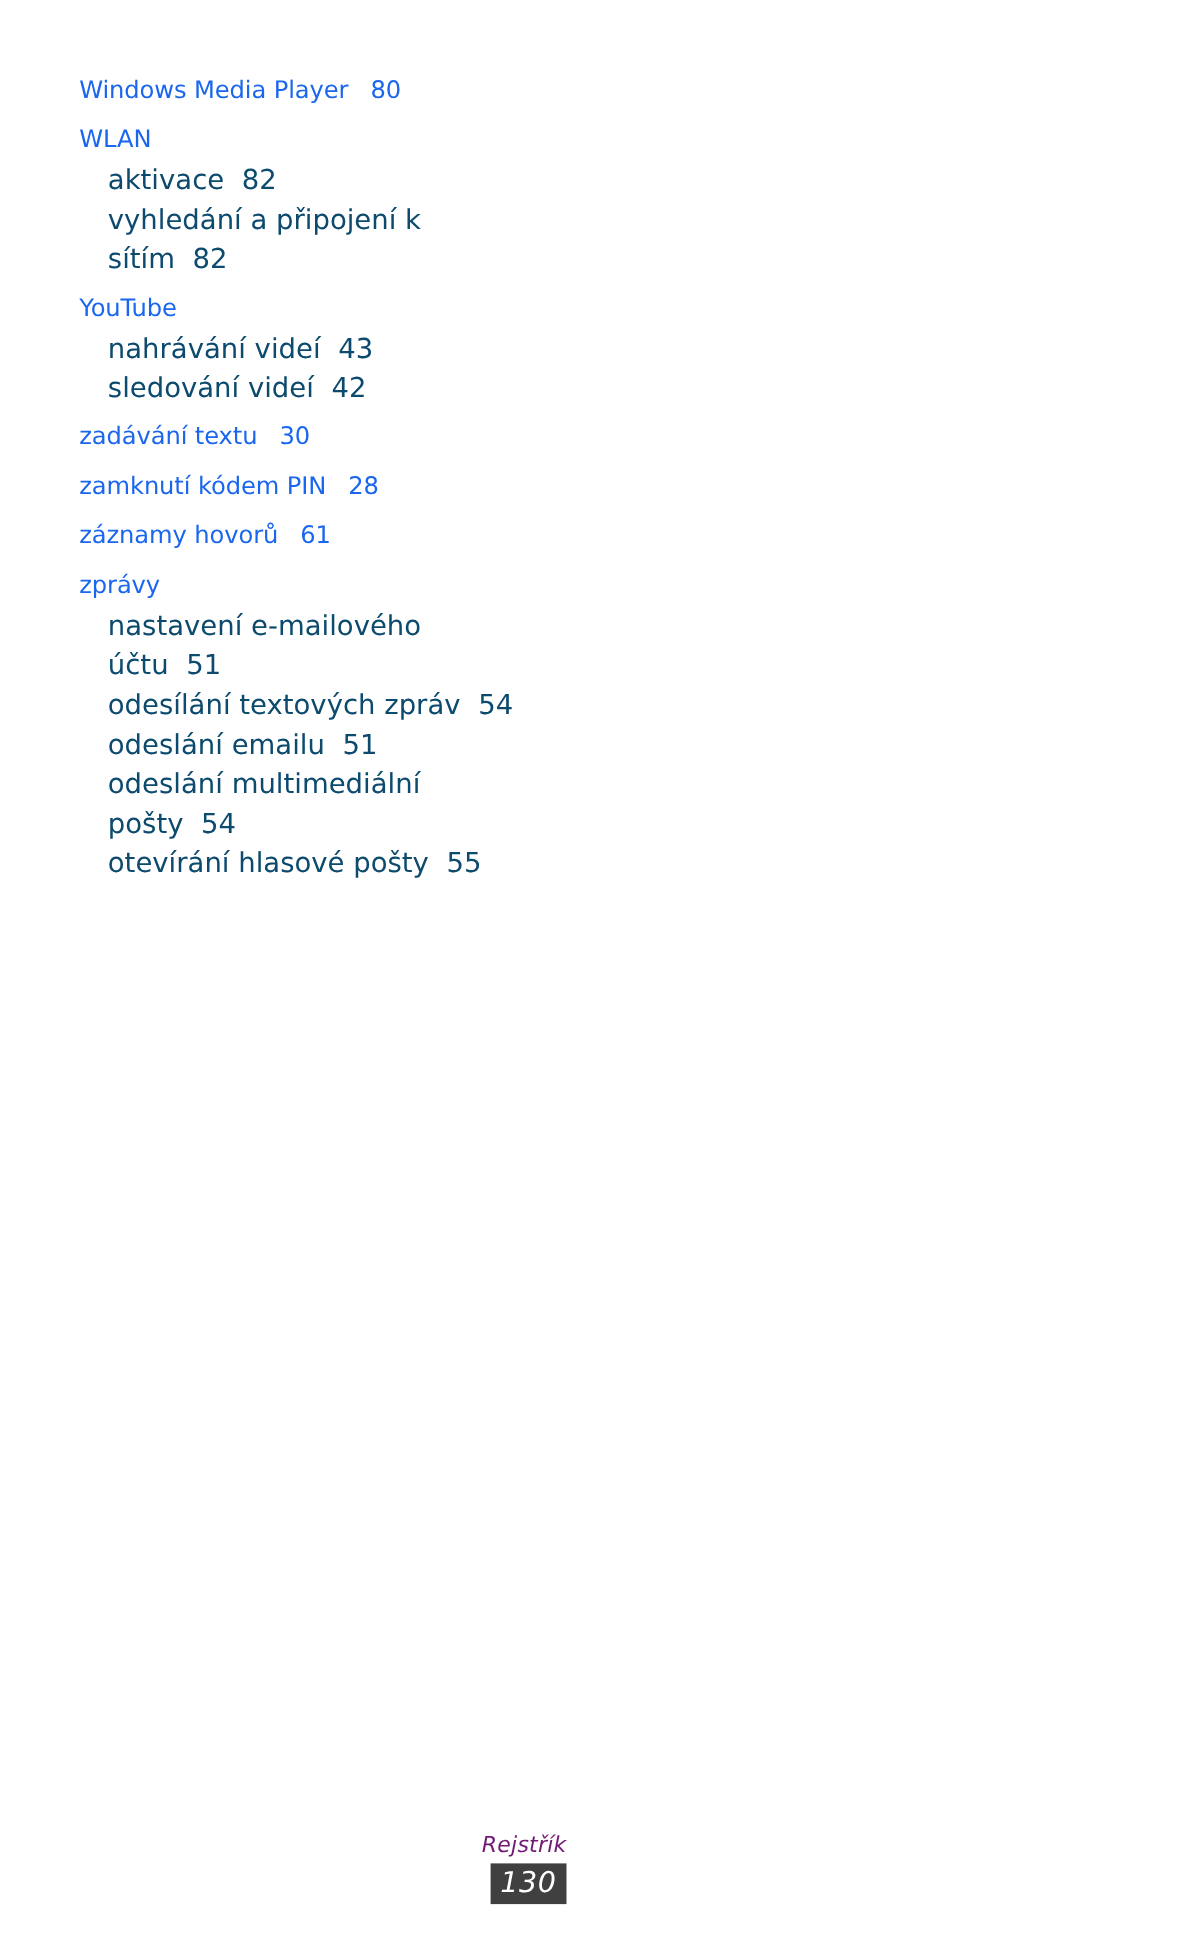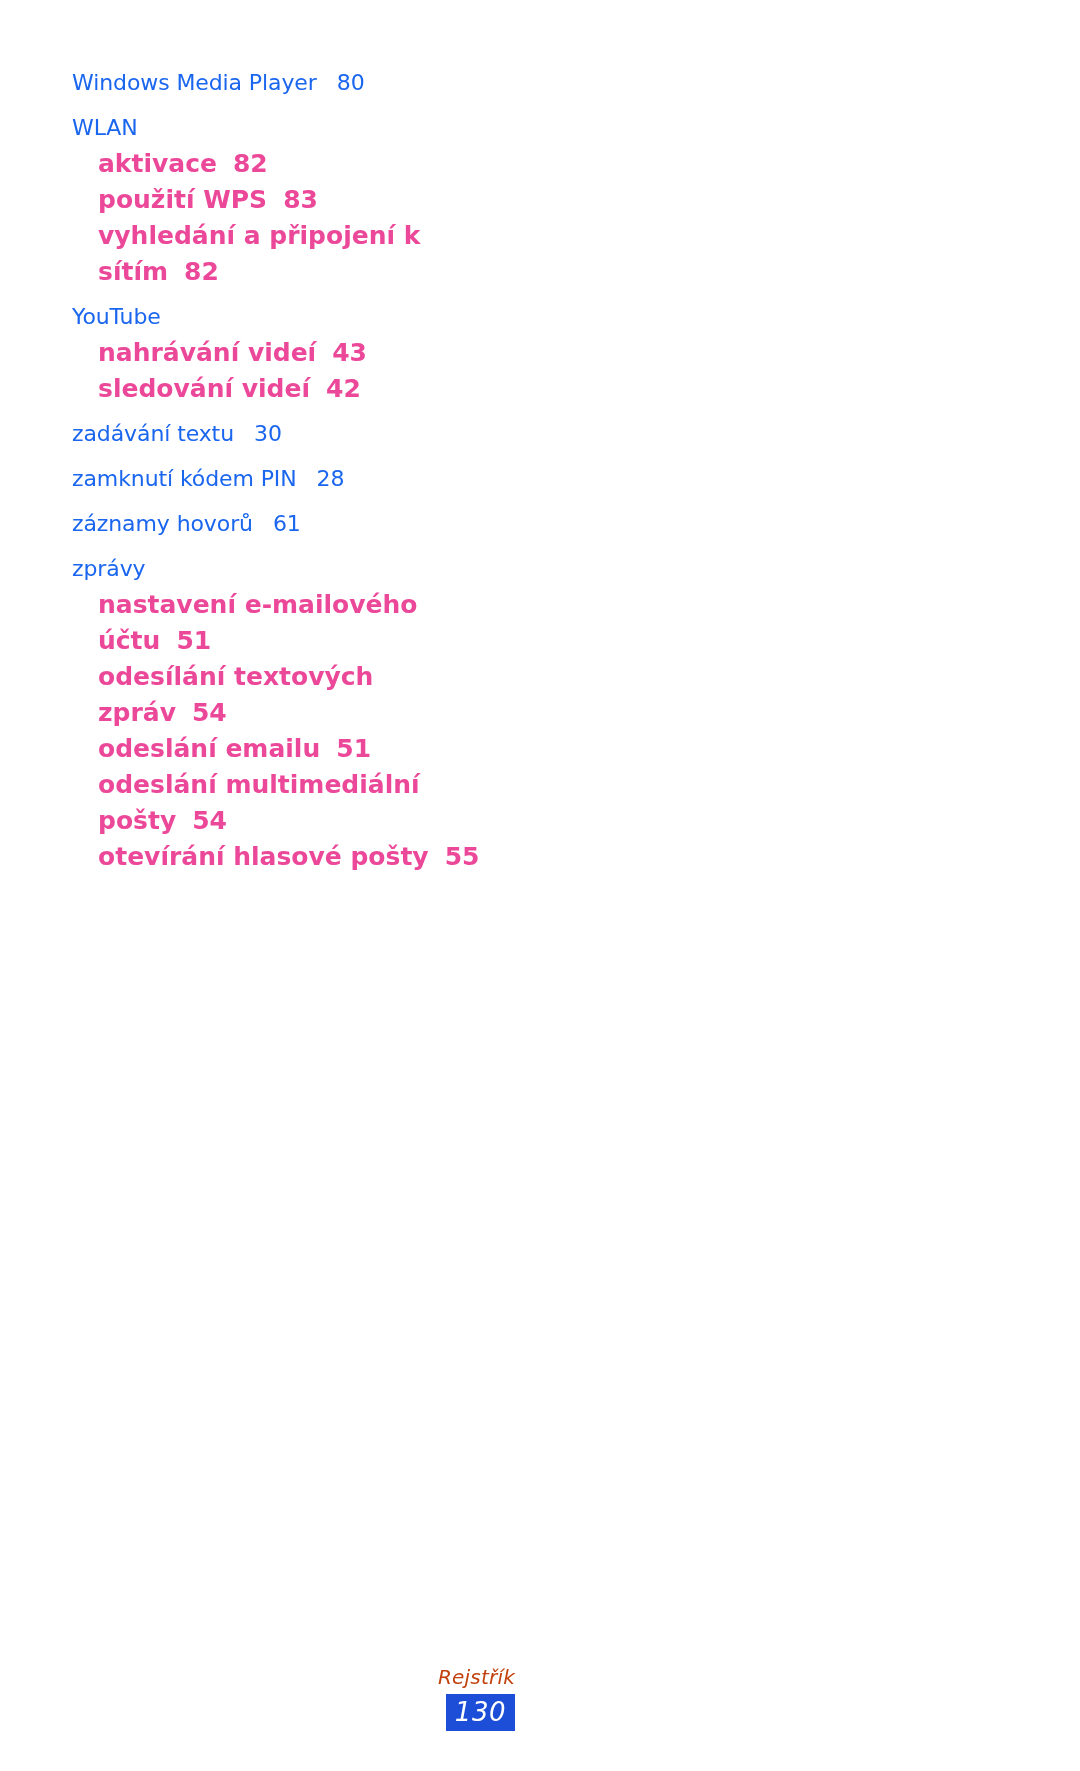--- a/index.html
+++ b/index.html
@@ -52,26 +52,25 @@
     margin-left: 20px;
   }
 
   
   .sub-list {
     margin: 0;
     padding: 0;
     list-style: none;
   }
   .sub-entry {
-    color: #ec4899;
+    color: #0c4a6e;
     font-size: 25px;
     line-height: 36px;
     padding-left: 26px;
     white-space: nowrap;
-    font-weight: bold;
   }
   .sub-entry .page-num {
     margin-left: 16px;
   }
   
   .sub-entry.wrap {
     white-space: normal;
   }
 
   .page-num {
@@ -85,27 +84,27 @@
     bottom: 40px;
     width: 240px;
     text-align: right;
   }
   .footer-label {
     display: block;
     font-family: "DejaVu Sans", "Liberation Sans", sans-serif;
     font-style: italic;
     font-size: 20px;
     line-height: 26px;
-    color: #c2410c;
+    color: #701a75;
     letter-spacing: 0.2px;
     text-align: right;
   }
   .footer-pagebox {
     display: inline-block;
-    background: #1d4ed8;
+    background: #404040;
     color: #ffffff;
     font-style: italic;
     font-size: 26px;
     line-height: 30px;
     padding: 3px 9px 4px 9px;
     margin-top: 4px;
     letter-spacing: 0.5px;
   }
 </style>
 </head>
@@ -114,21 +113,20 @@
 <div class="page">
 
   <div class="index-column">
       <div class="entry-group">
         <div class="index-heading"><span>Windows Media Player</span><span class="page-num">80</span></div>
       </div>
       <div class="entry-group">
         <div class="index-heading"><span>WLAN</span></div>
         <ul class="sub-list">
           <li class="sub-entry"><span>aktivace</span><span class="page-num">82</span></li>
-          <li class="sub-entry"><span>použití WPS</span><span class="page-num">83</span></li>
           <li class="sub-entry wrap"><span>vyhledání a připojení k sítím</span><span class="page-num">82</span></li>
         </ul>
       </div>
       <div class="entry-group">
         <div class="index-heading"><span>YouTube</span></div>
         <ul class="sub-list">
           <li class="sub-entry"><span>nahrávání videí</span><span class="page-num">43</span></li>
           <li class="sub-entry"><span>sledování videí</span><span class="page-num">42</span></li>
         </ul>
       </div>

